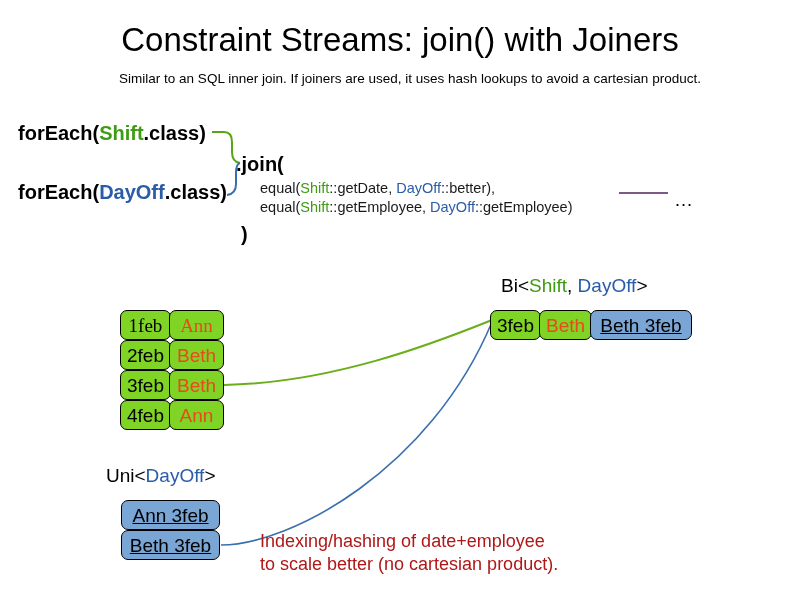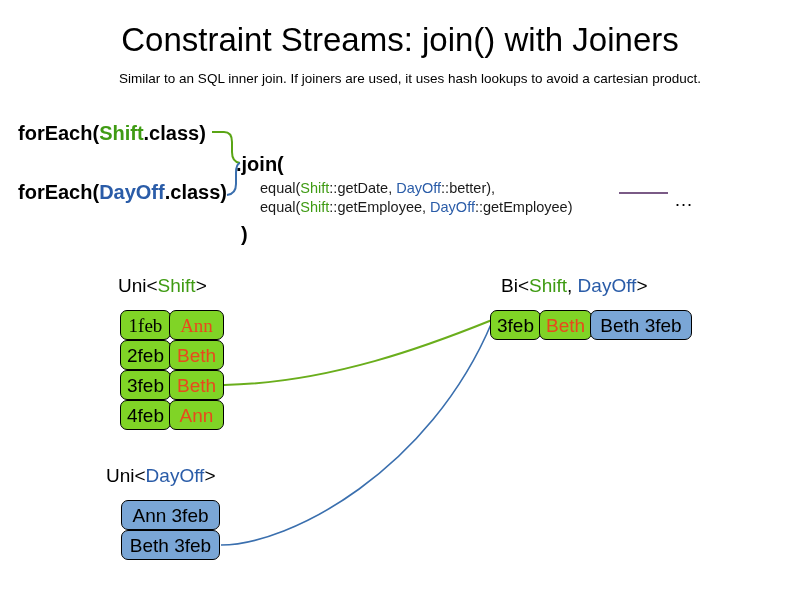--- a/index.html
+++ b/index.html
@@ -100,21 +100,21 @@
     border-radius: 7px;
     display: flex;
     align-items: center;
     justify-content: center;
     font-size: 19px;
     line-height: 19px;
     white-space: nowrap;
     height: 30px;
   }
   .cell.green { background: #80d426; }
-  .cell.blue  { background: #7aa6d6; }
+  .cell.blue  { background: #7aa6d6; text-decoration: underline; }
   .cell.date  { color: #000000; }
   .cell.name  { color: #e8491d; }
   .cell.plain { color: #000000; }
   
   .pair .cell:first-child { border-top-right-radius: 7px; border-bottom-right-radius: 7px; }
   .pair .cell + .cell { margin-left: -2px; }
 
   
   #shiftRows { left: 120px; top: 310px; width: 104px; }
   #shiftRows .fact-row { left: 0; }
@@ -170,21 +170,20 @@
   <div class="abs code-line" id="joinOpen">.join(</div>
 
   <div class="abs equal-line" id="equal1"><span>equal(</span><span class="cls-shift">Shift</span><span>::getDate, </span><span class="cls-dayoff">DayOff</span><span>::better),</span></div>
 
   <div class="abs equal-line" id="equal2"><span>equal(</span><span class="cls-shift">Shift</span><span>::getEmployee, </span><span class="cls-dayoff">DayOff</span><span>::getEmployee)</span></div>
 
   <div class="abs code-line" id="joinClose">)</div>
 
   <div class="abs" id="ellipsis">…</div>
 
-  <div class="abs group-label" id="labelUniShift"><span>Uni&lt;</span><span class="cls-shift">Shift</span><span>&gt;</span></div>
 
   <div class="abs group-label" id="labelUniDayOff"><span>Uni&lt;</span><span class="cls-dayoff">DayOff</span><span>&gt;</span></div>
 
   <div class="abs group-label" id="labelBi"><span>Bi&lt;</span><span class="cls-shift">Shift</span><span>, </span><span class="cls-dayoff">DayOff</span><span>&gt;</span></div>
 
   <svg id="connectors" viewBox="0 0 800 600">
 
     <path d="M 212 132 L 224 132 Q 232 132 232 142 L 232 152 Q 232 162 240 163" fill="none" stroke="#5aa515" stroke-width="2"></path>
 
     <path d="M 227 195 Q 236 194 236 184 L 236 173 Q 236 164 240 163" fill="none" stroke="#3a6fae" stroke-width="2"></path>
@@ -223,14 +222,16 @@
       <div class="cell blue plain">Beth 3feb</div>
     </div>
   </div>
 
   <div class="abs fact-row pair" id="biRow">
     <div class="cell green date">3feb</div>
     <div class="cell green name">Beth</div>
     <div class="cell blue plain">Beth 3feb</div>
   </div>
 
+  <div class="abs" id="footnote">Indexing/hashing of date+employee
+to scale better (no cartesian product).</div>
 
 </div>
 
 </body></html>

